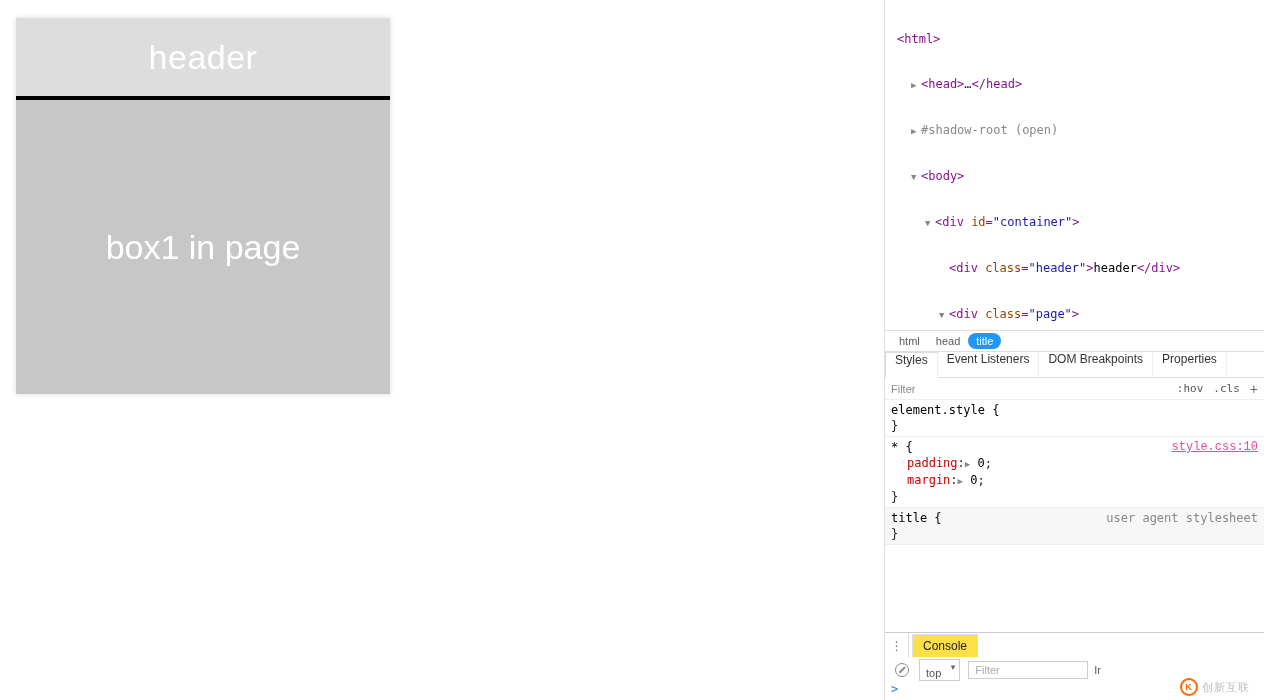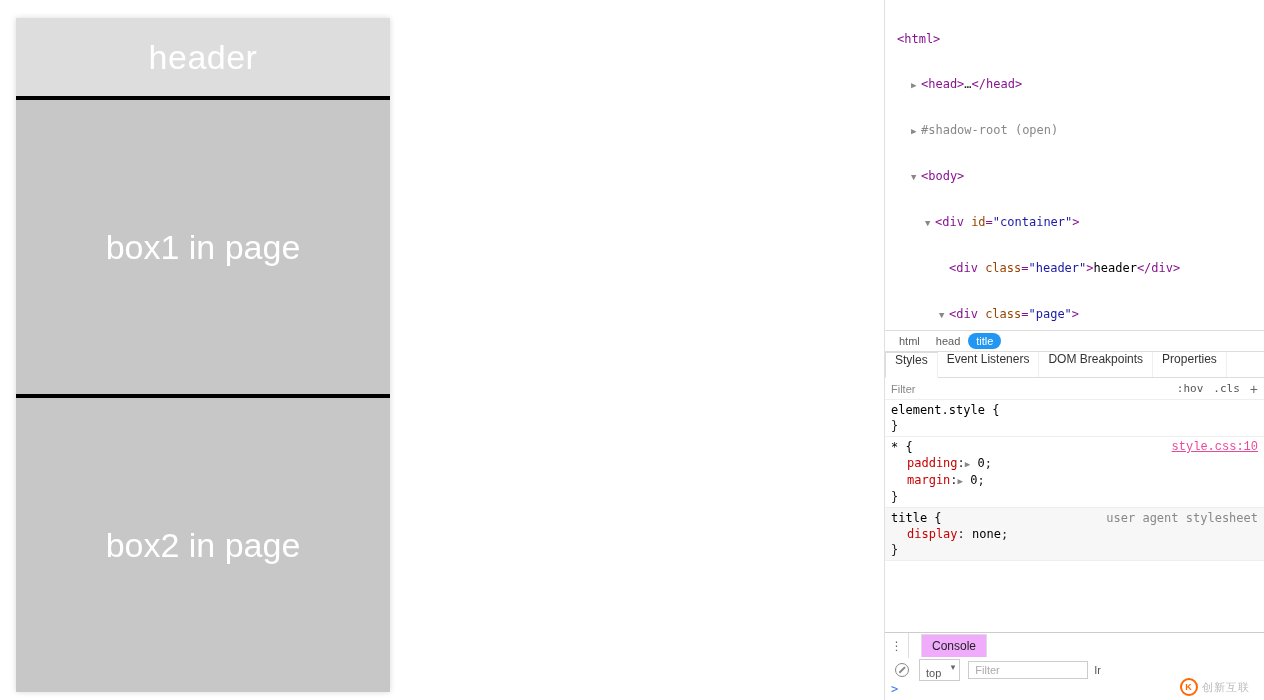--- a/index.html
+++ b/index.html
@@ -119,21 +119,21 @@
 .ua { float:right; color:#888; }
 .tri-sm { color:#888; font-size:9px; }
 .console-bar {
   flex:0 0 26px;
   border-top:1px solid #ccc;
   display:flex; align-items:center;
   font-family: -apple-system, Arial, sans-serif;
   font-size:12px;
 }
 .kebab { width:24px; text-align:center; color:#666; border-right:1px solid #ddd; height:100%; display:flex; align-items:center; justify-content:center; }
-.console-tab { padding:4px 10px; border:1px solid #ddd; border-bottom:none; margin-left:12px; background:#f0abfc;text-align:right; }
+.console-tab { padding:4px 10px; border:1px solid #ddd; border-bottom:none; margin-left:3px; background:#fde047;text-align:right; }
 .console-row {
   flex:0 0 24px;
   display:flex; align-items:center;
   font-size:11px; color:#555;
   font-family: -apple-system, Arial, sans-serif;
   padding:0 4px;
 }
 .no-icon { width:14px; height:14px; border:1.5px solid #888; border-radius:50%; position:relative; margin:0 6px; }
 .no-icon::after { content:""; position:absolute; left:2px; top:5px; width:8px; height:1.5px; background:#888; transform:rotate(-45deg); }
 .ctx-sel { border:1px solid #ccc; padding:7px 18px 1px 6px; margin-left:4px; position:relative; }
@@ -151,21 +151,20 @@
   color:#f60; font-size:9px; font-weight:bold;
 }
 </style>
 </head>
 <body>
 
 <div class="preview-area">
   <div class="rendered">
     <div class="r-header">header</div>
     <div class="r-box">box1 in page</div>
-    <div class="r-box">box2 in page</div>
   </div>
 </div>
 
 <div class="devtools">
 
   <div class="elements-panel">
     <div class="el-line in1"><span class="tag-b">&lt;html&gt;</span></div>
     <div class="el-line in2"><span class="tri">▶</span><span class="tag-b">&lt;head&gt;</span><span>…</span><span class="tag-b">&lt;/head&gt;</span></div>
     <div class="el-line in2"><span class="tri">▶</span><span class="shadow">#shadow-root (open)</span></div>
     <div class="el-line in2"><span class="tri">▼</span><span class="tag-b">&lt;body&gt;</span></div>
@@ -212,21 +211,20 @@
     <div class="rule">
       <span class="src-link">style.css:10</span>
       <div class="sel-txt">* {</div>
       <div><span class="prop">padding</span><span>:</span><span class="tri-sm">▶</span><span class="val"> 0</span><span>;</span></div>
       <div><span class="prop">margin</span><span>:</span><span class="tri-sm">▶</span><span class="val"> 0</span><span>;</span></div>
       <div>}</div>
     </div>
     <div class="rule grey">
       <span class="ua">user agent stylesheet</span>
       <div class="sel-txt">title {</div>
-      <div><span class="prop">display</span><span>:</span><span class="val"> none</span><span>;</span></div>
       <div>}</div>
     </div>
 
   </div>
 
   <div class="console-bar">
     <div class="kebab">⋮</div>
     <div class="console-tab">Console</div>
   </div>
   <div class="console-row">

